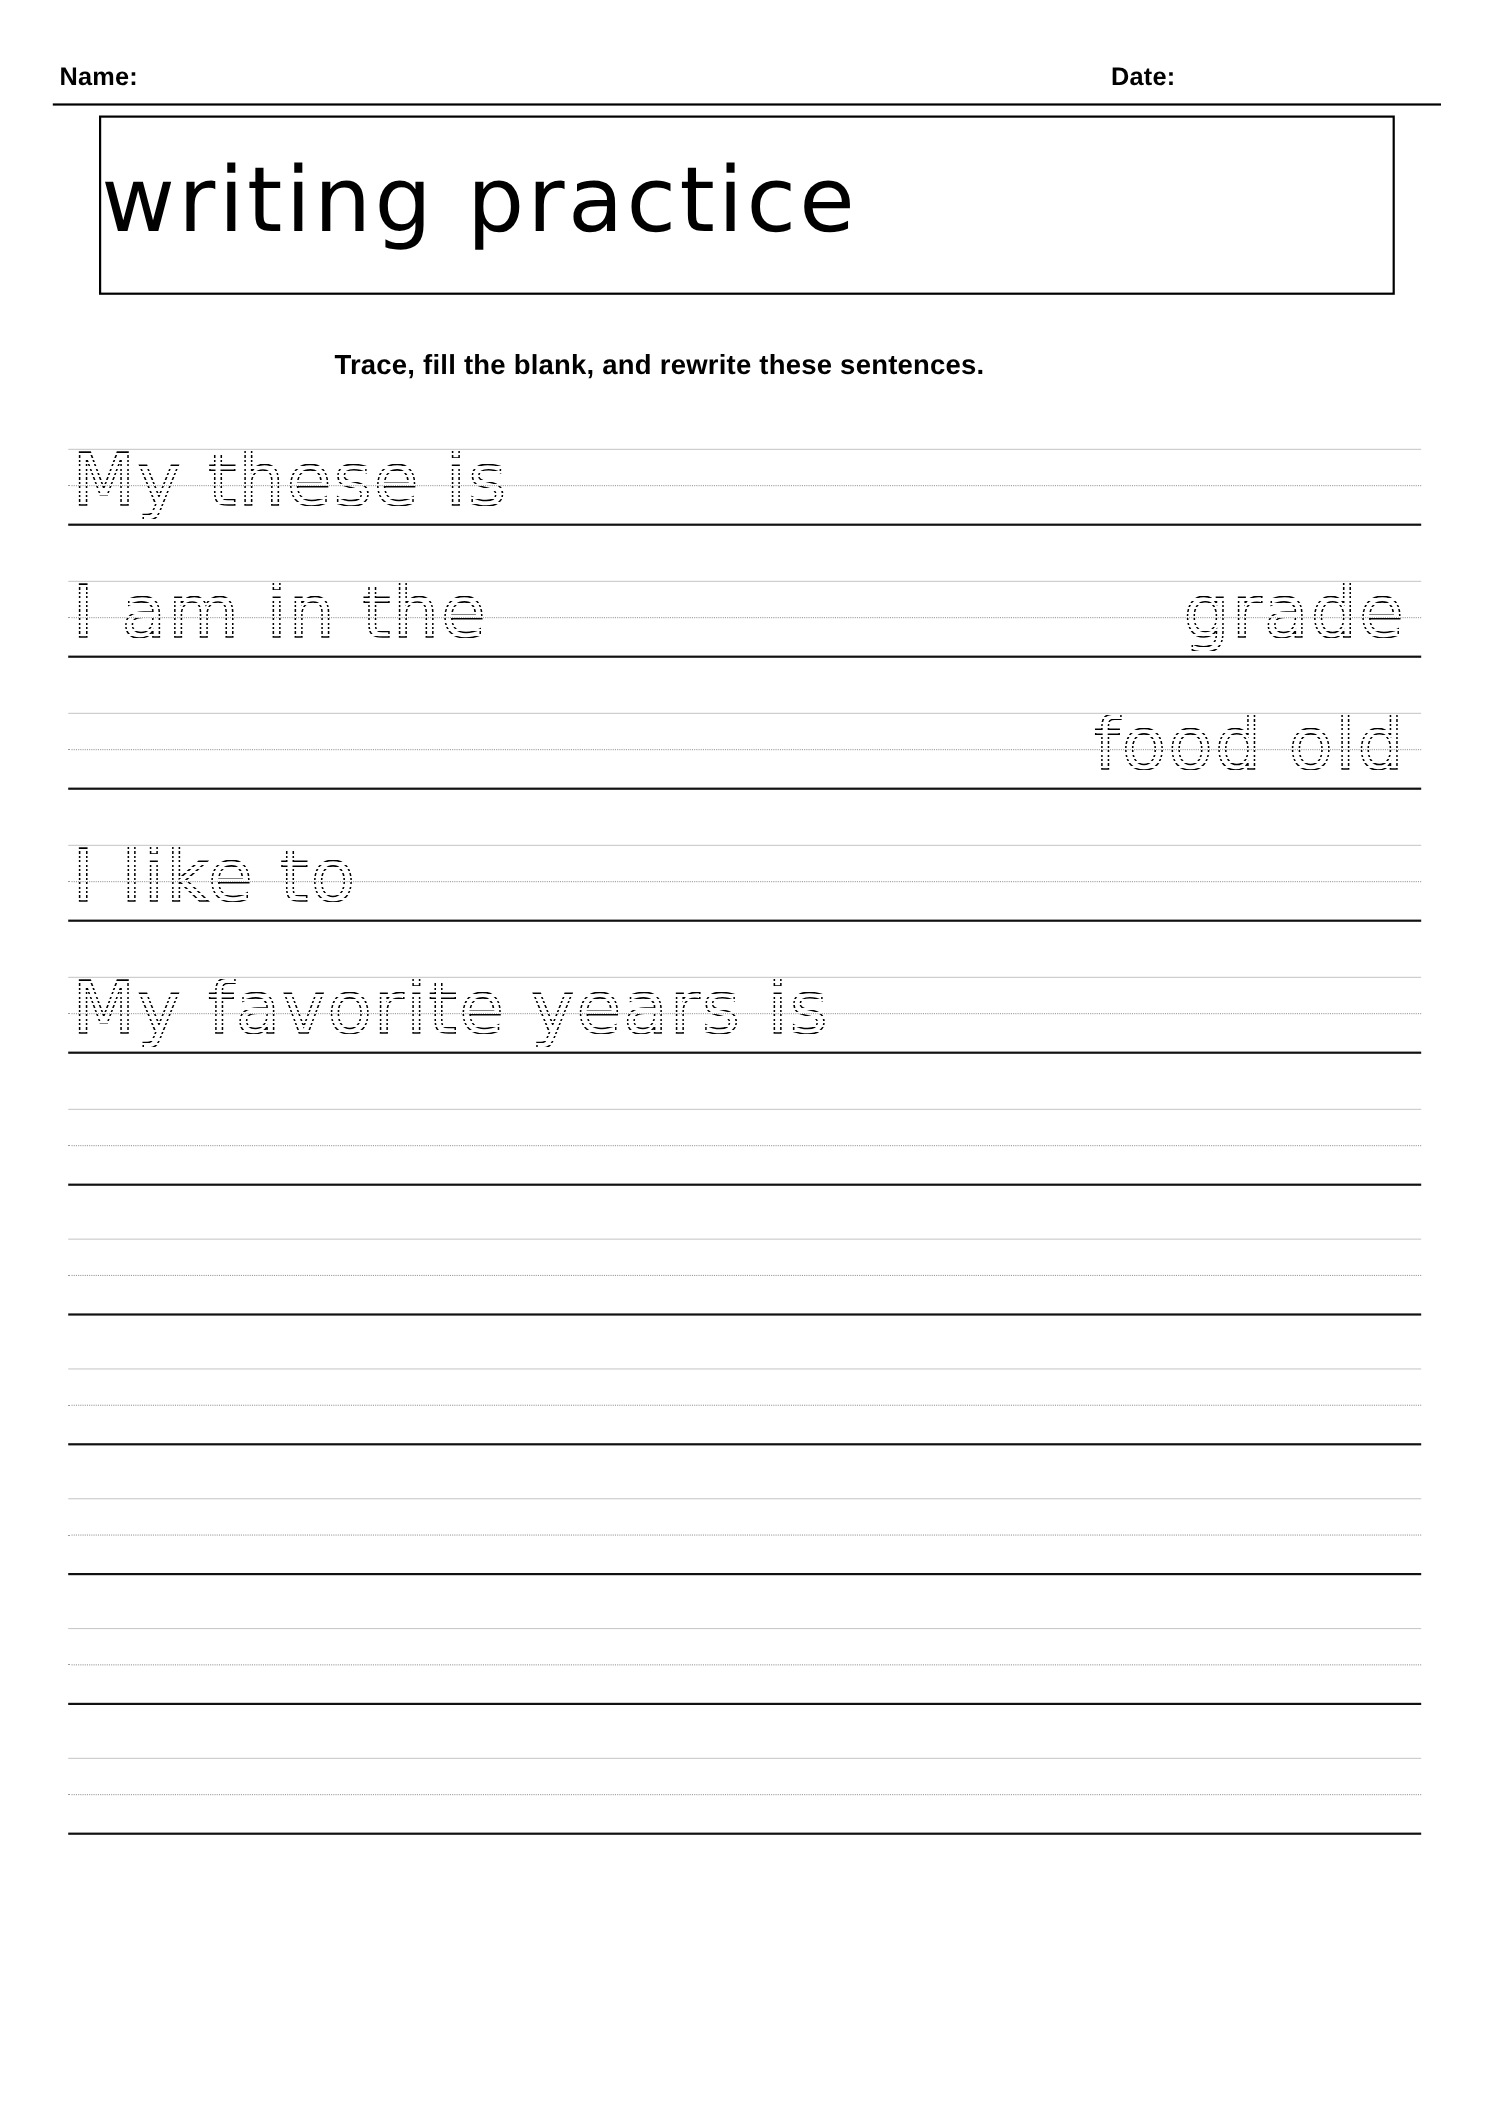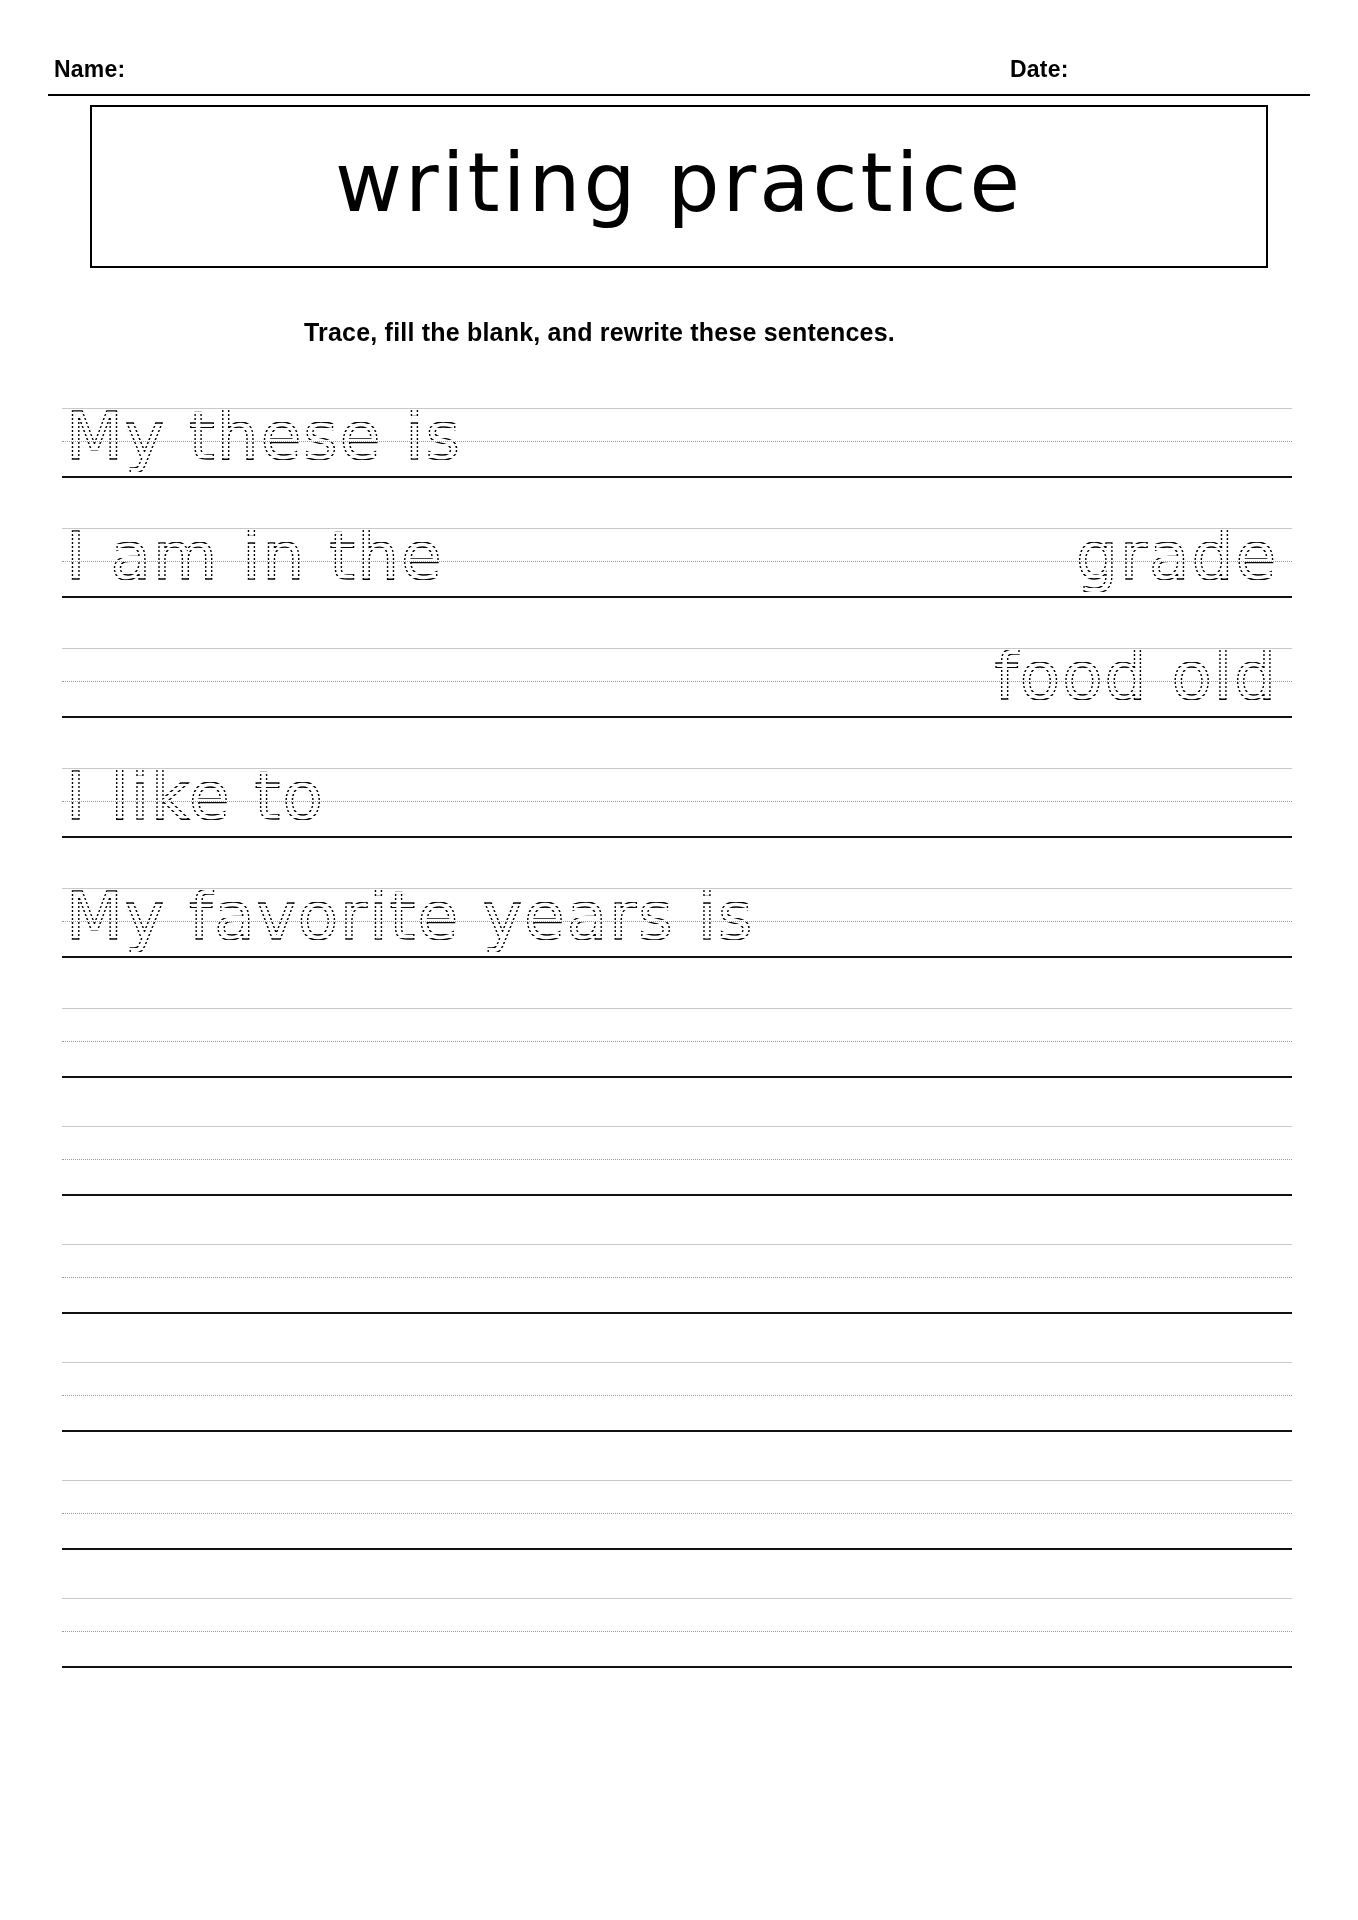--- a/index.html
+++ b/index.html
@@ -48,21 +48,20 @@
   .title-box {
     position: absolute;
     left: 90px;
     top: 105px;
     width: 1178px;
     height: 163px;
     border: 2px solid #000;
     box-sizing: border-box;
     display: flex;
     align-items: center;
-    justify-content: center;
   }
   .title-text {
     font-family: "DejaVu Sans", sans-serif;
     font-size: 82px;
     font-weight: 400;
     letter-spacing: 3px;
     line-height: 1;
     transform: translateY(-4px);
   }
 

